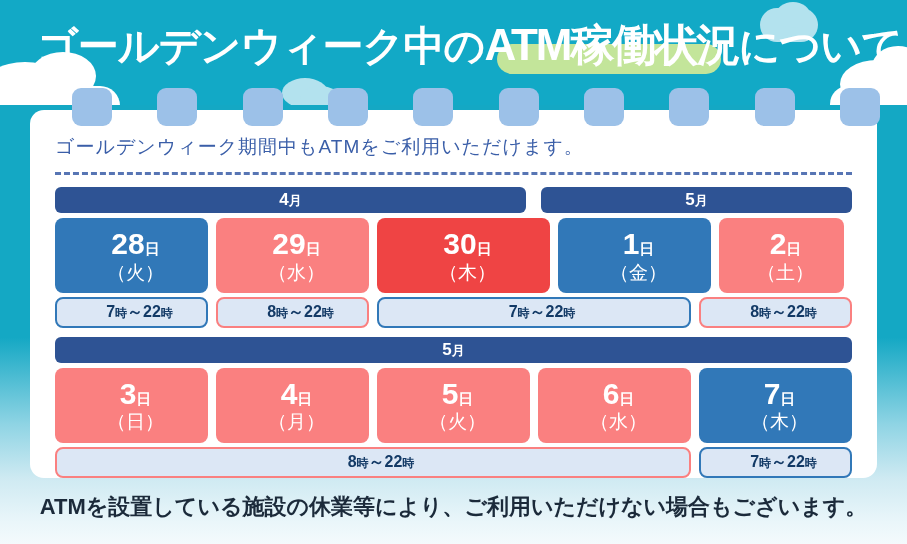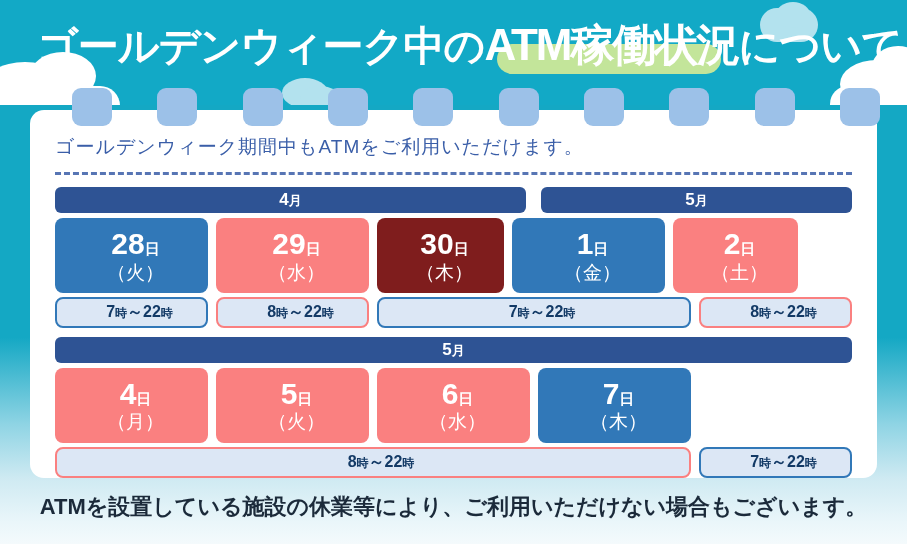--- a/index.html
+++ b/index.html
@@ -138,21 +138,21 @@
         </div>
         <div class="days-row">
           <div class="day blue" style="width: 153px; background: rgb(49, 120, 184);">
             <div><span class="num">28</span><span class="unit">日</span></div>
             <span class="dow">（火）</span>
           </div>
           <div class="day pink" style="width: 153px; background: rgb(250, 128, 128);">
             <div><span class="num">29</span><span class="unit">日</span></div>
             <span class="dow">（水）</span>
           </div>
-          <div class="day blue" style="width: 127px; background: #7f1d1d;">
+          <div class="day blue" style="width: 173px; background: #ef4444;">
             <div><span class="num">30</span><span class="unit">日</span></div>
             <span class="dow">（木）</span>
           </div>
           <div class="day blue" style="width: 153px; background: rgb(49, 120, 184);">
             <div><span class="num">1</span><span class="unit">日</span></div>
             <span class="dow">（金）</span>
           </div>
           <div class="day pink" style="width: 125px; background: rgb(250, 128, 128);">
             <div><span class="num">2</span><span class="unit">日</span></div>
             <span class="dow">（土）</span>
@@ -164,20 +164,24 @@
           <div class="time-bar blue-edge" style="width: 314px; margin-top: 0px; background: rgb(220, 231, 245); border-color: rgb(49, 120, 184);"><span>7</span><span class="unit">時</span><span>～</span><span>22</span><span class="unit">時</span></div>
           <div class="time-bar pink-edge" style="width: 153px; margin-top: 0px; background: rgb(220, 231, 245); border-color: rgb(250, 128, 128);"><span>8</span><span class="unit">時</span><span>～</span><span>22</span><span class="unit">時</span></div>
         </div>
       </div>
       <div class="row-block">
         <div class="month-row">
           <div class="month-bar" style="width: 797px; background: rgb(46, 83, 148);"><span>5</span><span class="unit">月</span></div>
         </div>
         <div class="days-row">
           <div class="day pink" style="width: 153px; background: rgb(250, 128, 128);">
+            <div><span class="num">3</span><span class="unit">日</span></div>
+            <span class="dow">（日）</span>
+          </div>
+          <div class="day pink" style="width: 153px; background: rgb(250, 128, 128);">
             <div><span class="num">4</span><span class="unit">日</span></div>
             <span class="dow">（月）</span>
           </div>
           <div class="day pink" style="width: 153px; background: rgb(250, 128, 128); text-align: center;">
             <div><span class="num">5</span><span class="unit">日</span></div>
             <span class="dow">（火）</span>
           </div>
           <div class="day pink" style="width: 153px; background: rgb(250, 128, 128);">
             <div><span class="num">6</span><span class="unit">日</span></div>
             <span class="dow">（水）</span>

